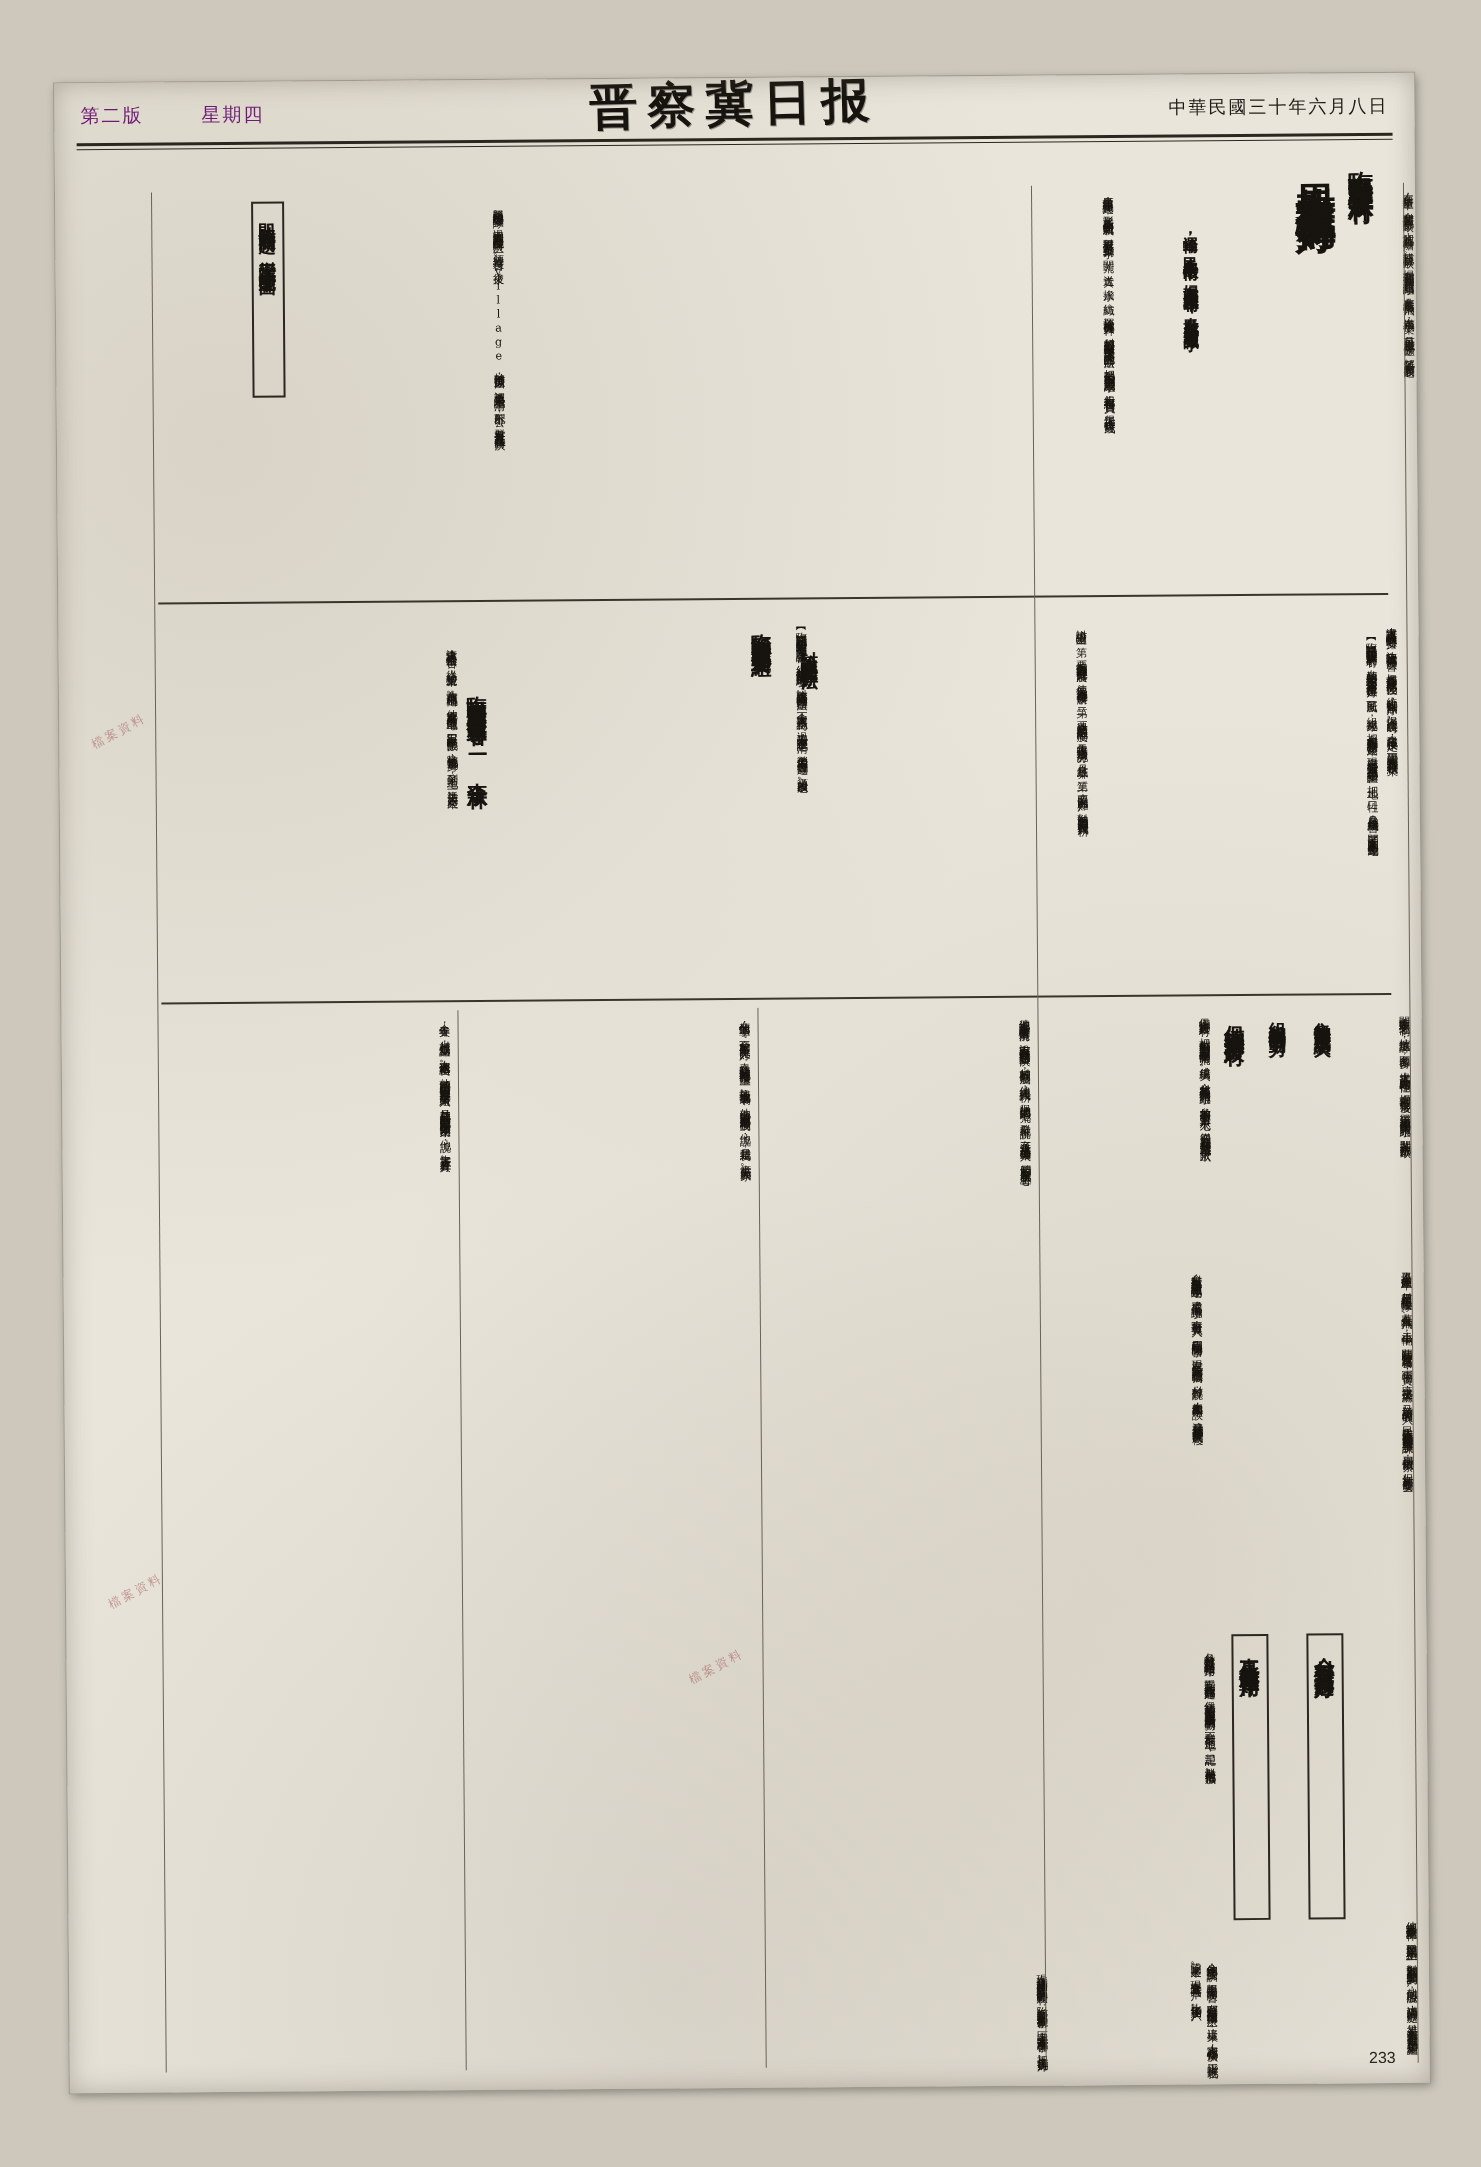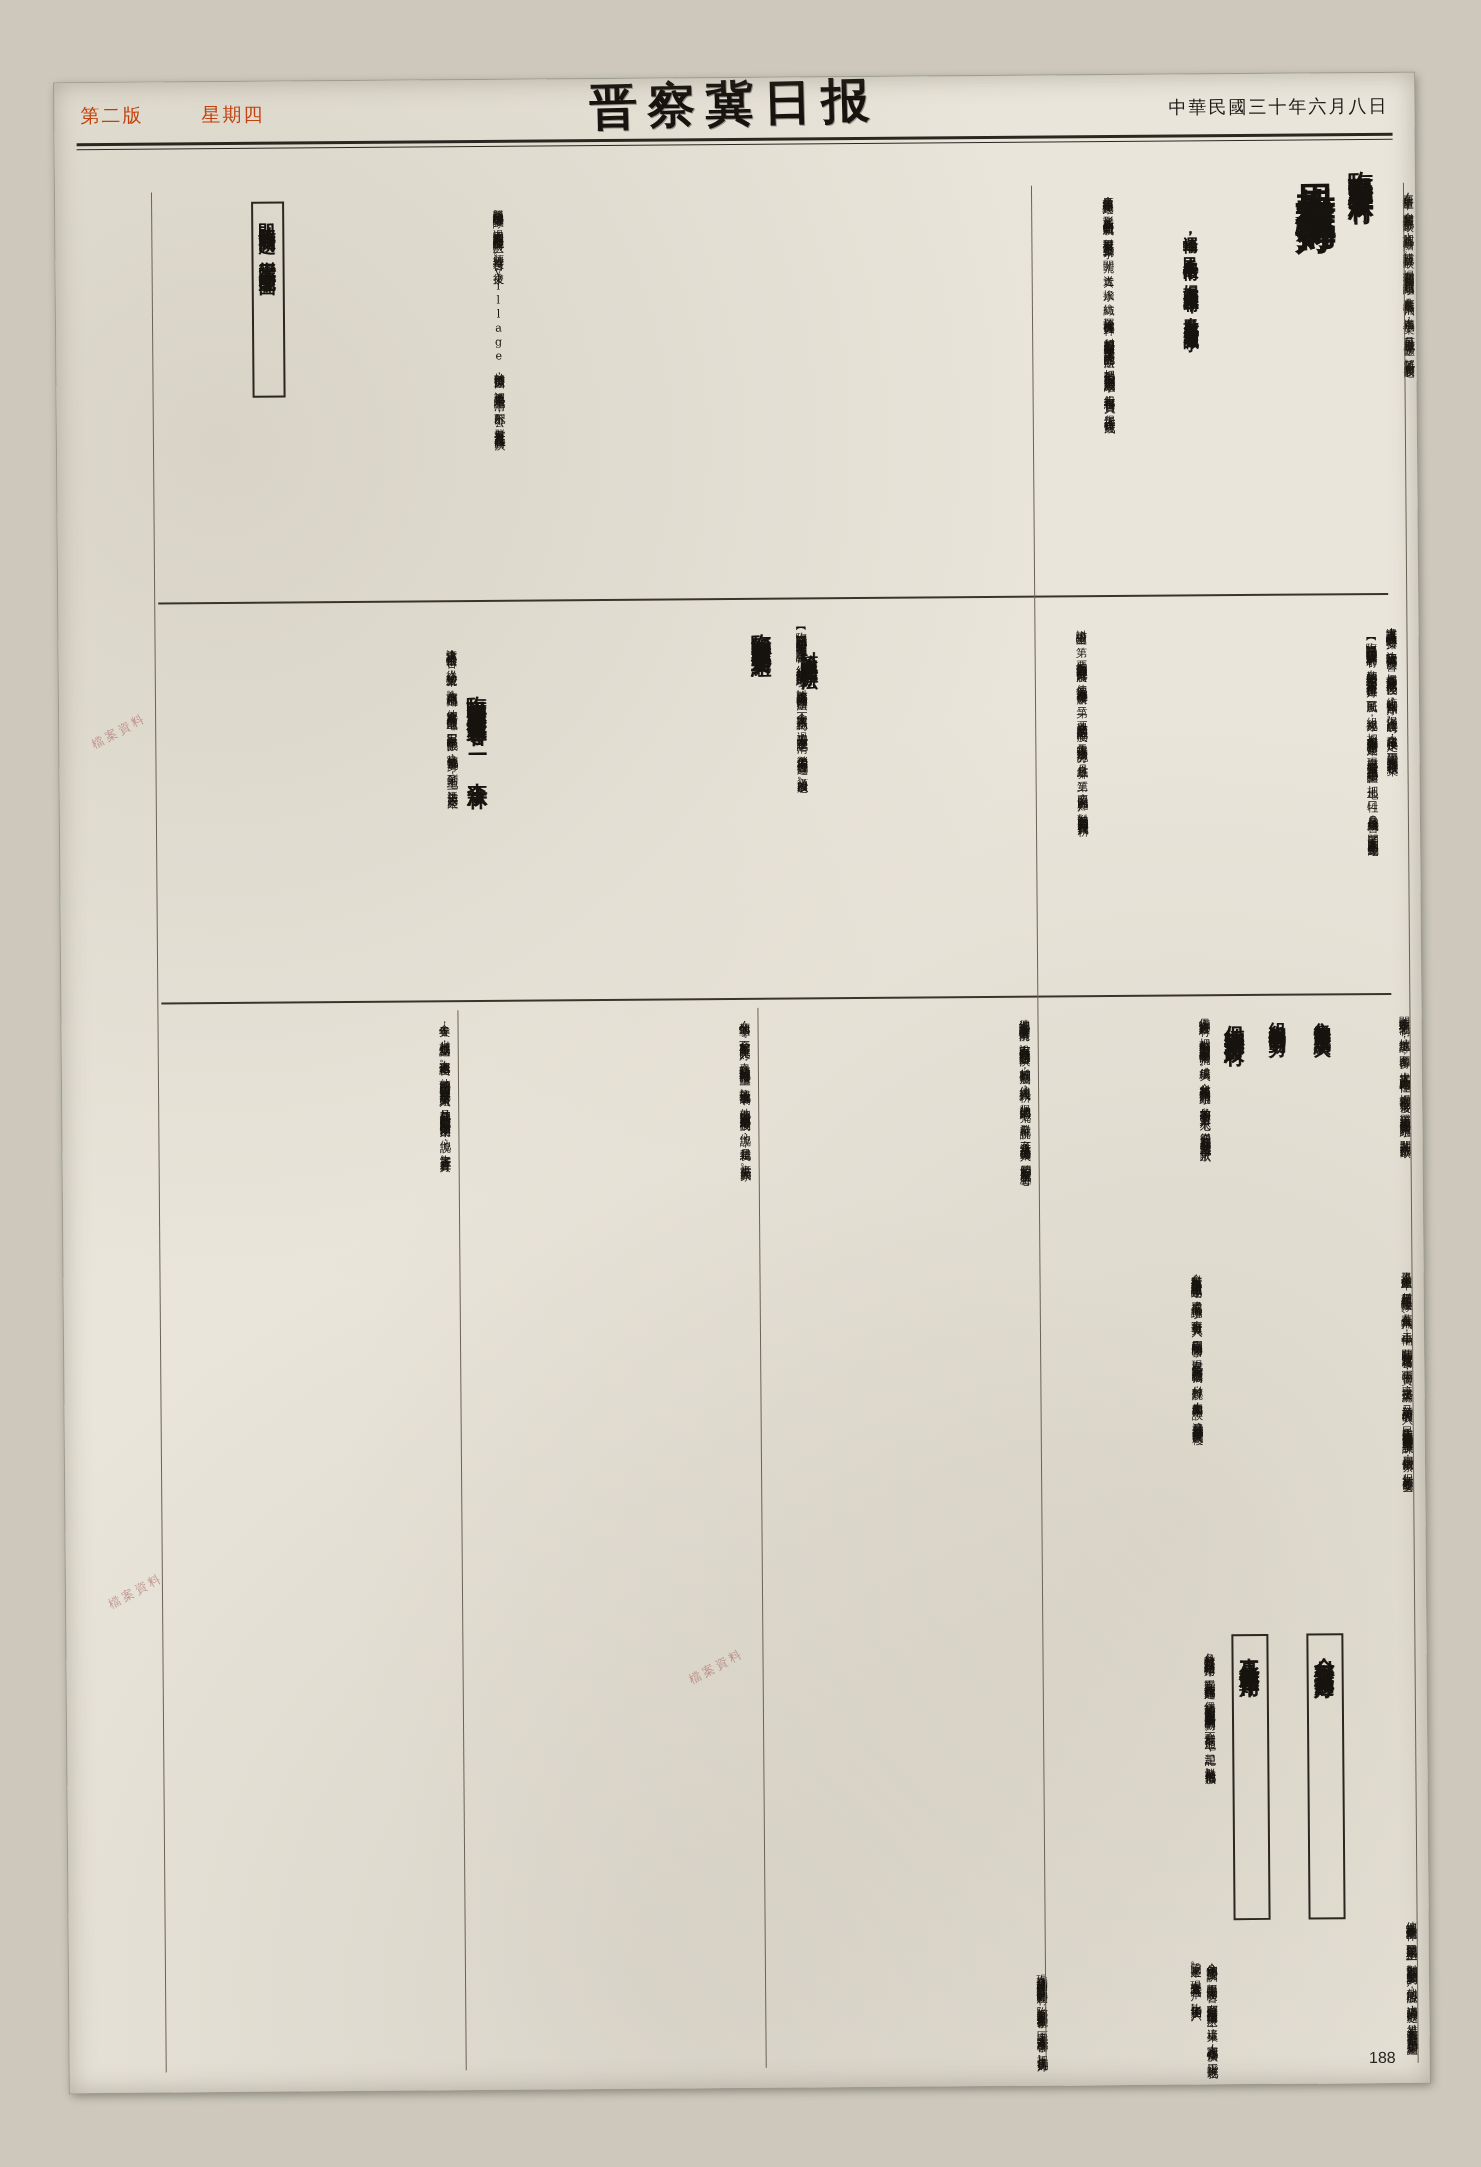--- a/index.html
+++ b/index.html
@@ -30,21 +30,21 @@
       radial-gradient(circle at 45% 95%, rgba(120,110,95,.14), transparent 40%);
     pointer-events:none;
   }
   
   .masthead{
     position:absolute;left:0;top:0;width:100%;height:62px;
     display:flex;align-items:center;justify-content:space-between;
     padding:4px 26px 0 26px;box-sizing:border-box;
   }
   .mh-left{display:flex;gap:58px;align-items:center;}
-  .mh-left span{font-size:19px;color:#c2410c;letter-spacing:2px;}
+  .mh-left span{font-size:19px;color:#701a75;letter-spacing:2px;}
   .mh-title{
     position:absolute;left:50%;top:-6px;transform:translateX(-50%) rotate(-1deg);
     font-family:"DejaVu Serif","Liberation Serif",serif;
     font-size:48px;font-weight:bold;color:#17140f;letter-spacing:10px;
     text-shadow:1px 1px 0 rgba(0,0,0,.35);
   }
   .mh-right{font-size:18px;color:#1d1a16;letter-spacing:2px;}
   .rule{
     position:absolute;left:22px;right:22px;top:60px;height:0;
     border-top:3px solid #2b2720;
@@ -230,16 +230,16 @@
     <div class="vsep" style="left:96px;top:110px;height:1880px;"></div>
     <div class="vsep" style="left:396px;top:930px;height:1060px;"></div>
     <div class="vsep" style="left:696px;top:930px;height:1060px;"></div>
     <div class="vsep" style="left:976px;top:110px;height:1880px;"></div>
     <div class="vsep" style="left:1348px;top:110px;height:1880px;"></div>
 
     <div class="stamp" style="left:30px;top:640px;">檔案資料</div>
     <div class="stamp" style="left:40px;top:1500px;">檔案資料</div>
     <div class="stamp" style="left:620px;top:1580px;">檔案資料</div>
 
-    <div class="pageno">188</div>
+    <div class="pageno">233</div>
     <div class="edge"></div>
   </div>
 </div>
 
 </body></html>

